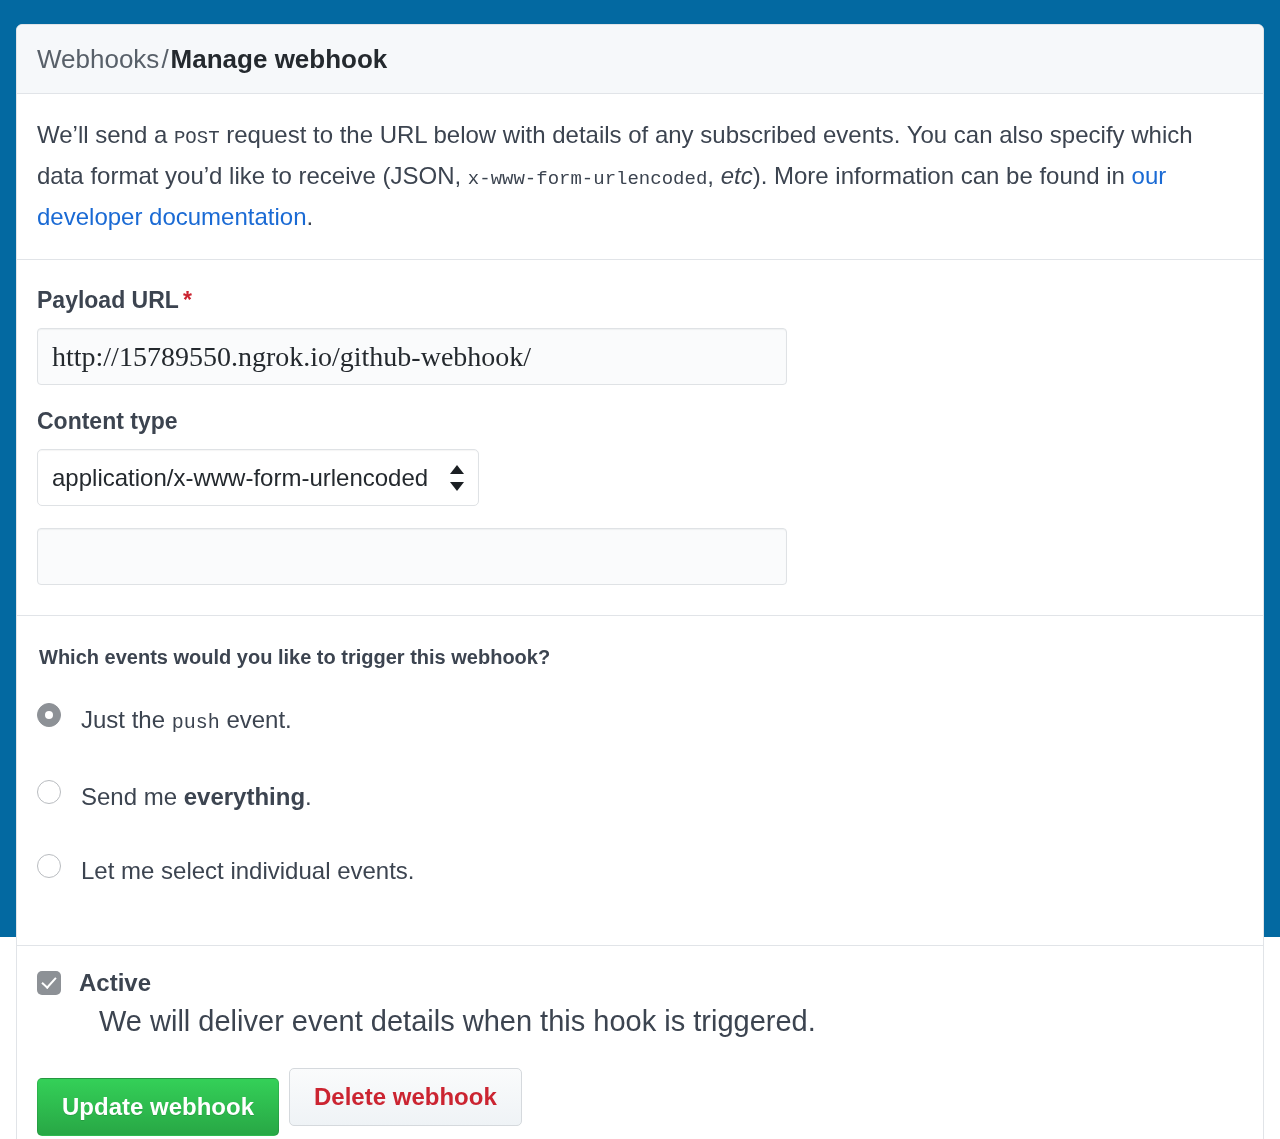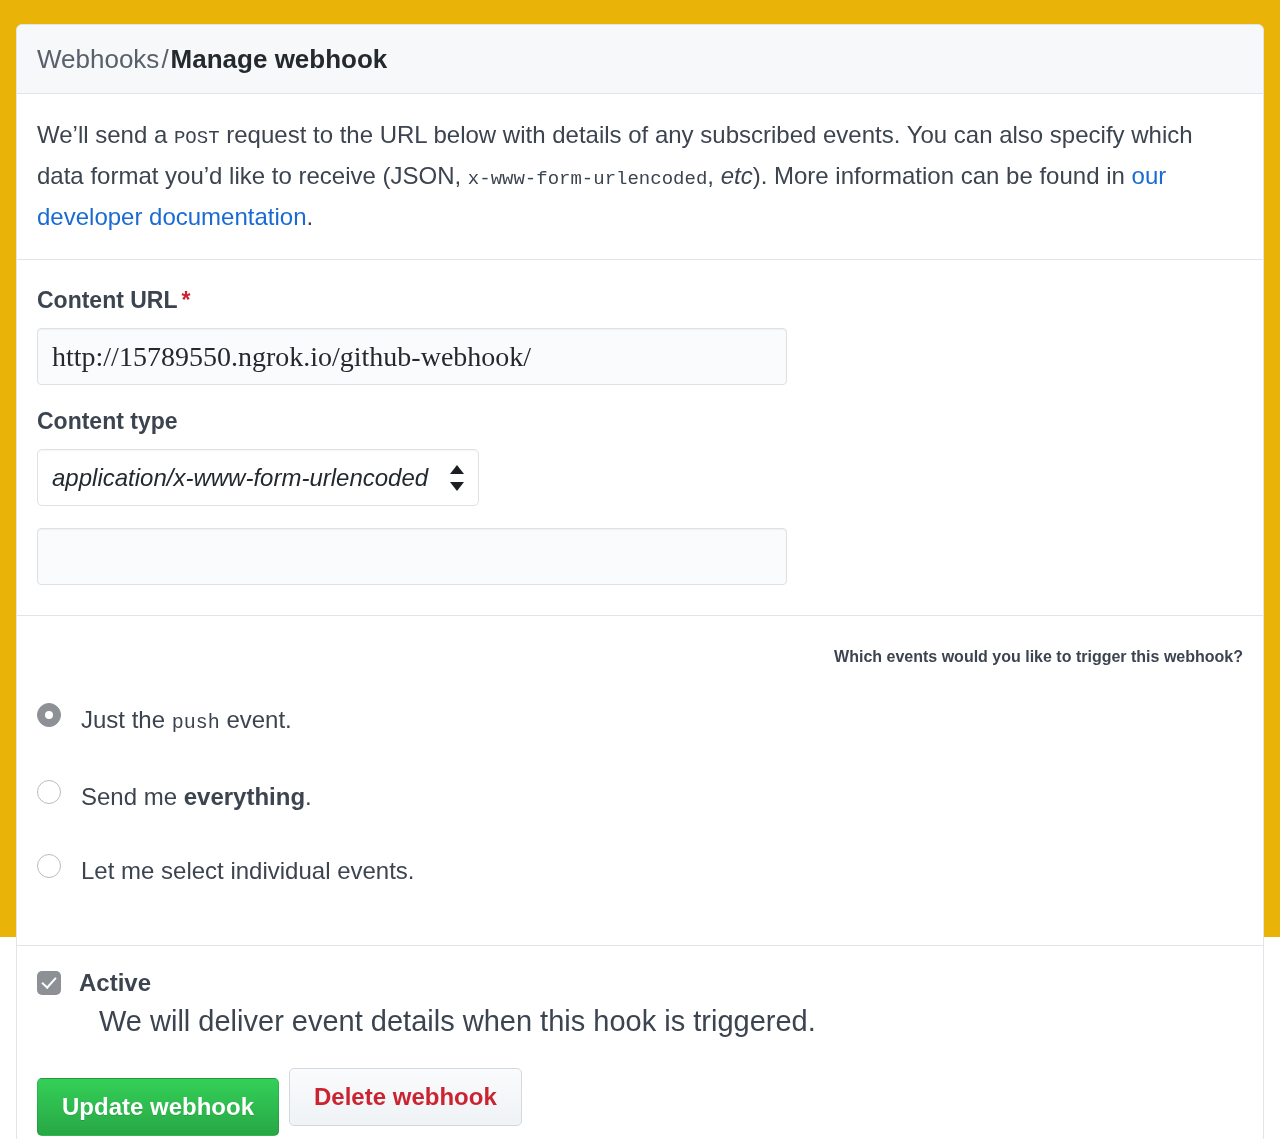--- a/index.html
+++ b/index.html
@@ -13,21 +13,21 @@
     font-family: "Liberation Sans", sans-serif;
     color: #24292e;
     -webkit-font-smoothing: antialiased;
   }
 
   .page {
     width: 1280px;
     height: 937px;
     box-sizing: border-box;
     padding: 24px 16px 24px 16px;
-    background: #eab308;
+    background: #0369a1;
   }
 
   
   .card {
     border: 1px solid #e1e4e8;
     border-radius: 6px;
     background: #ffffff;
     overflow: hidden;
   }
 
@@ -115,21 +115,20 @@
     background: #fafbfc;
     border: 1px solid #dfe2e5;
     border-radius: 4px;
     outline: none;
     box-shadow: inset 0 1px 1px rgba(27,31,35,0.05);
   }
 
   .select-wrap {
     position: relative;
     display: inline-block;
-    font-style: italic;
   }
   .select-box {
     box-sizing: border-box;
     width: 442px;
     height: 57px;
     padding: 0 44px 0 14px;
     display: flex;
     align-items: center;
     font-size: 24px;
     color: #24292e;
@@ -159,26 +158,25 @@
   }
   .select-arrows .tri-up { border-bottom: 9px solid #1b1f23; }
   .select-arrows .tri-down { border-top: 9px solid #1b1f23; }
 
   
   .events-section {
     padding: 26px 20px 22px 20px;
     border-bottom: 1px solid #e1e4e8;
   }
   .events-title {
-    font-size: 16px;
+    font-size: 20px;
     line-height: 30px;
     font-weight: 700;
     color: #3c4450;
     margin: 0 0 26px 2px;
-    text-align: right;
   }
 
   .radio-row {
     display: flex;
     align-items: flex-start;
     margin-bottom: 30px;
   }
   .radio-row:last-child { }
 
   .radio {
@@ -307,21 +305,21 @@
       <span class="crumb-link">Webhooks</span><span class="crumb-sep">/</span><span class="crumb-current">Manage webhook</span>
     </div>
 
     <div class="section">
       <p class="desc"><span>We’ll send a </span><code>POST</code><span> request to the URL below with details of any subscribed events. You can also specify which data format you’d like to receive (JSON, </span><code>x-www-form-urlencoded</code><span>, </span><em>etc</em><span>). More information can be found in </span><a class="link" href="#">our developer documentation</a><span>.</span></p>
     </div>
 
     <div class="form-section">
 
       <div class="field">
-        <label class="field-label"><span>Content URL</span><span class="req-star">*</span></label>
+        <label class="field-label"><span>Payload URL</span><span class="req-star">*</span></label>
         <input class="text-input" type="text" value="http://15789550.ngrok.io/github-webhook/" style="">
       </div>
 
       <div class="field">
         <label class="field-label">Content type</label>
         <div class="select-wrap">
           <div class="select-box">
             <span>application/x-www-form-urlencoded</span>
           </div>
           <span class="select-arrows">

